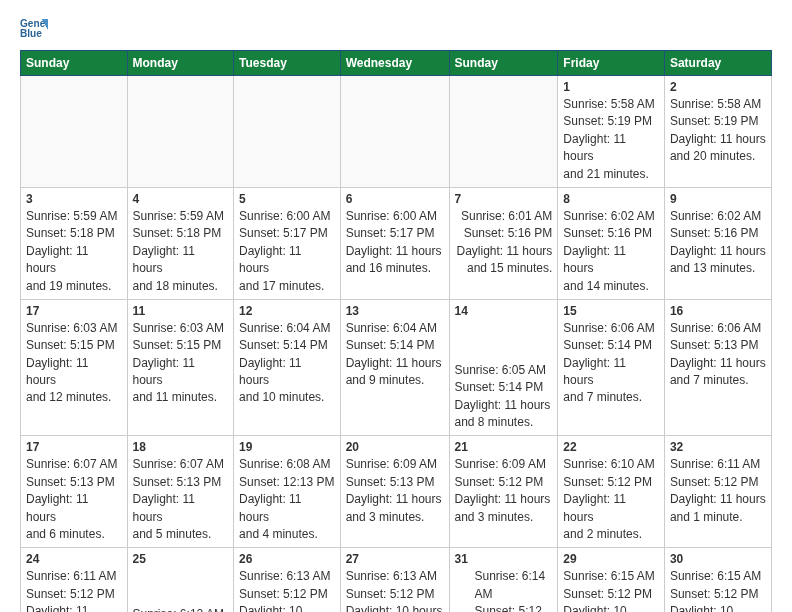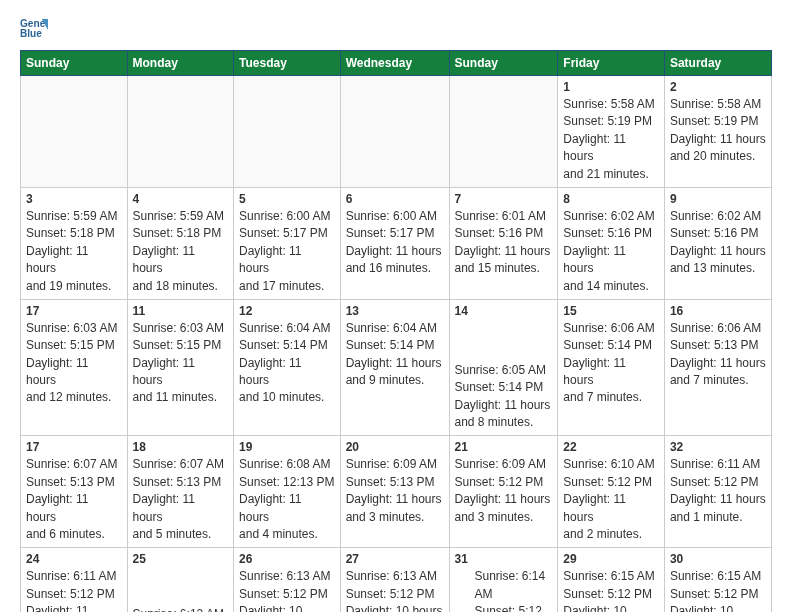--- a/index.html
+++ b/index.html
@@ -155,21 +155,21 @@
           </td>
           <td>
             <span class="day-num">6</span>
             <div class="day-info" style="white-space: pre-line;">Sunrise: 6:00 AM
 Sunset: 5:17 PM
 Daylight: 11 hours
 and 16 minutes.</div>
           </td>
           <td>
             <span class="day-num">7</span>
-            <div class="day-info" style="white-space: pre-line;">Sunrise: 6:01 AM
+            <div class="day-info" style="white-space: pre-line; text-align: right;">Sunrise: 6:01 AM
 Sunset: 5:16 PM
 Daylight: 11 hours
 and 15 minutes.</div>
           </td>
           <td>
             <span class="day-num">8</span>
             <div class="day-info" style="white-space: pre-line;">Sunrise: 6:02 AM
 Sunset: 5:16 PM
 Daylight: 11 hours
 and 14 minutes.</div>

